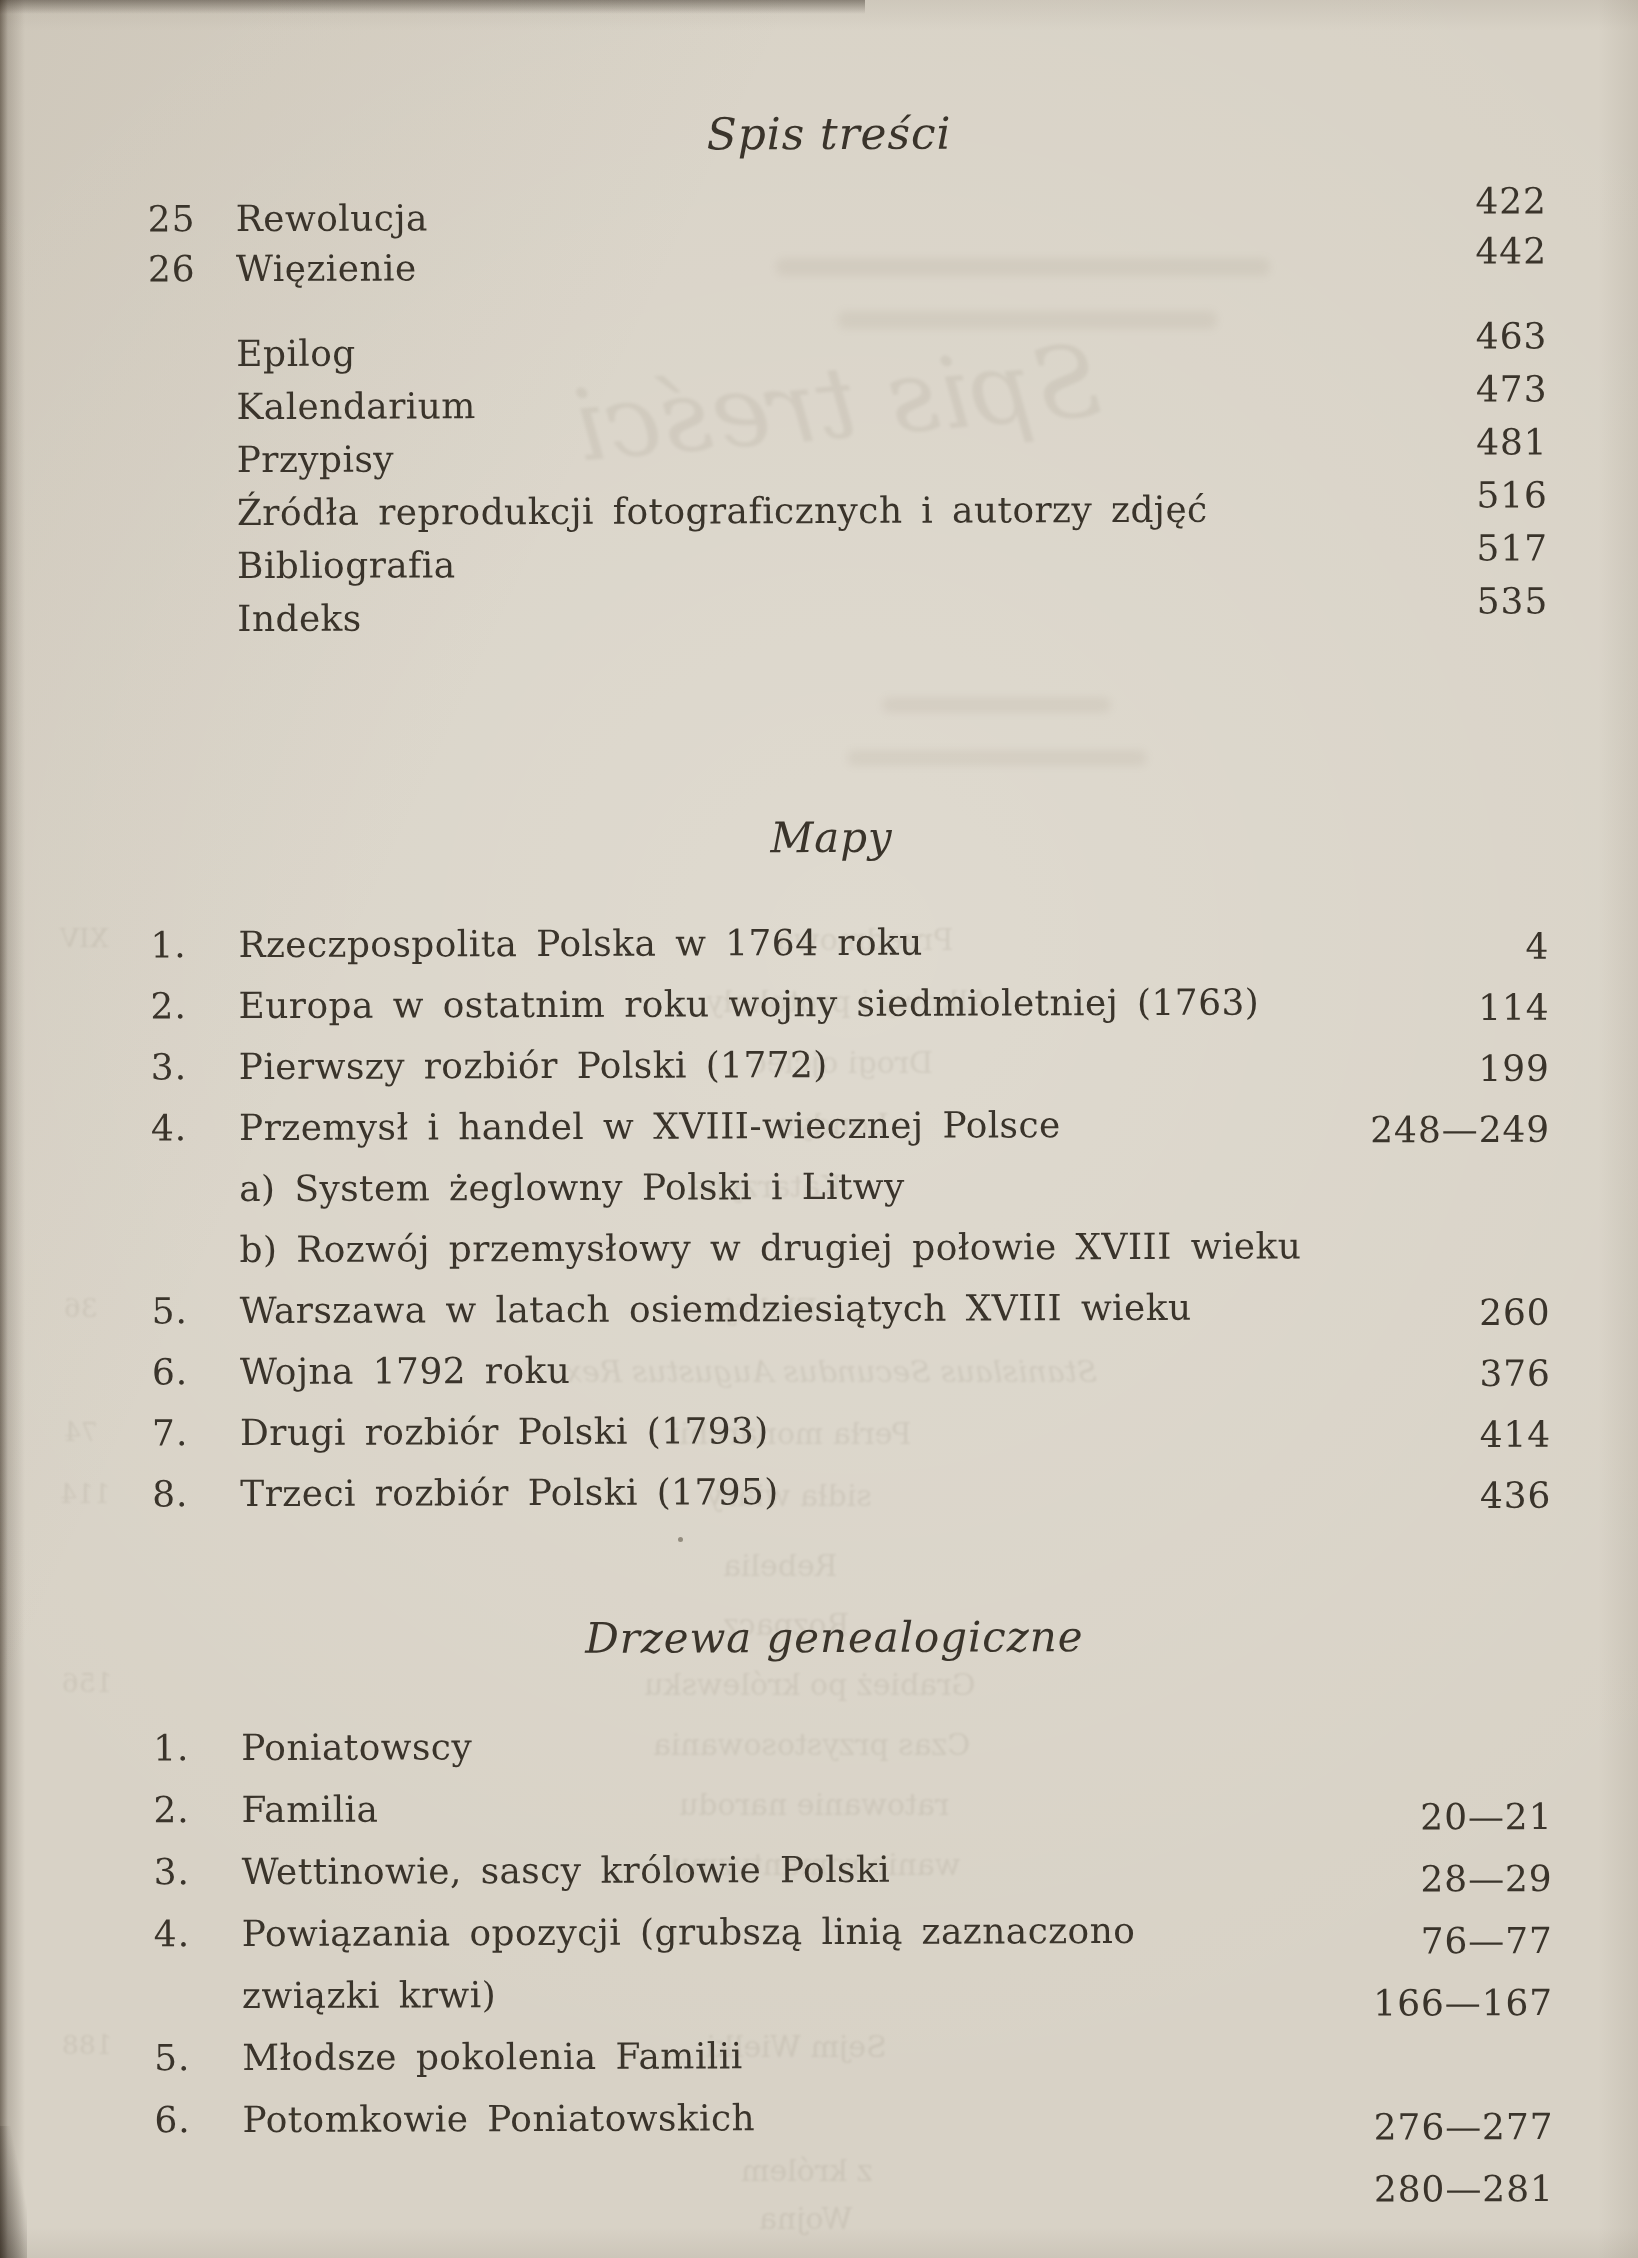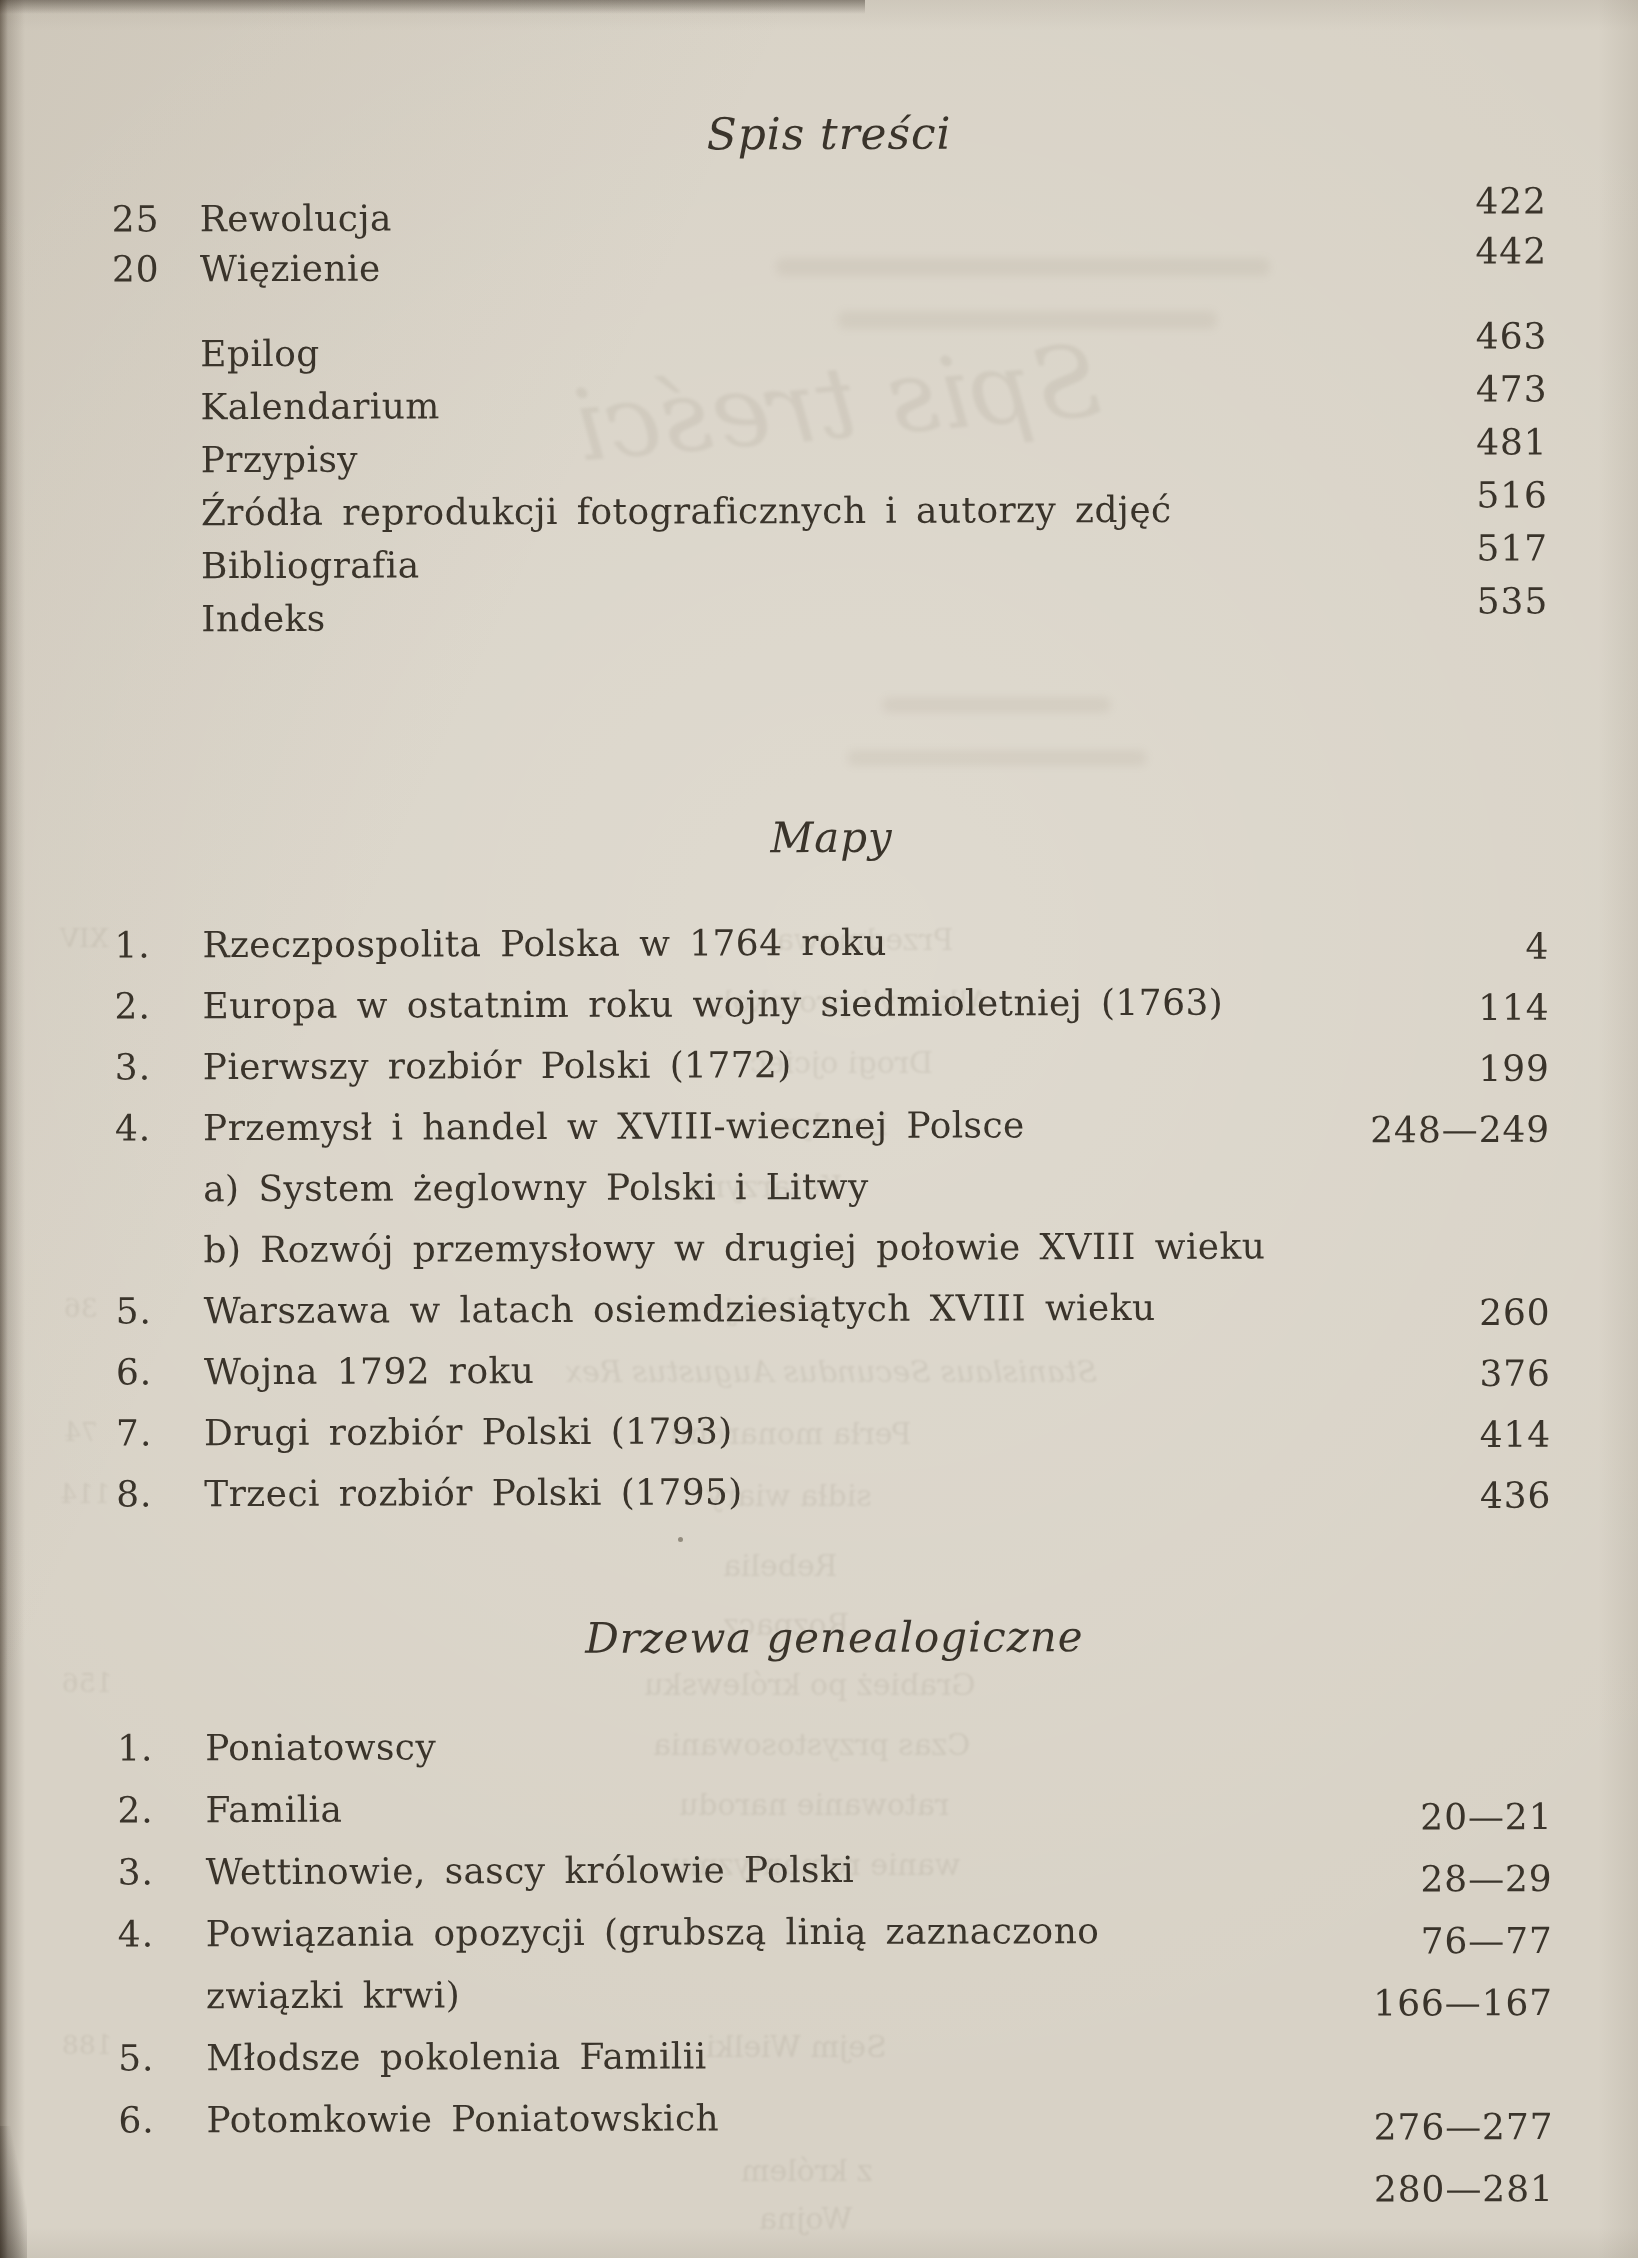--- a/index.html
+++ b/index.html
@@ -80,21 +80,21 @@
   #backmatter { top: 331px; }
   #maps-list  { top: 922px; }
   #trees-list { top: 1725px; }
 
   .row { display: flex; align-items: flex-start; font-size: 36px; line-height: 1.15; white-space: nowrap; }
   #chapters   .row { height: 50px; }
   #backmatter .row { height: 53px; }
   #maps-list  .row { height: 61px; }
   #trees-list .row { height: 62px; }
 
-  .num   { flex: 0 0 88px; letter-spacing: 0.9px; }
+  .num   { flex: 0 0 88px; letter-spacing: 0.9px; margin-left: 36px; }
   .label { flex: 1 1 auto; word-spacing: 7px; letter-spacing: 0.4px; overflow: visible; }
   .page  { flex: 0 0 185px; text-align: right; letter-spacing: 0.9px; }
 
   #chapters .page, #backmatter .page { transform: translateY(-13.2px); }
   #maps-list  .page { transform: translateY(6.2px); }
   #trees-list .page { transform: translateY(11.5px); }
 </style>
 </head>
 <body>
 
@@ -143,21 +143,21 @@
 
   <div class="doc-title">Spis treści</div>
 
   <div class="toc" id="chapters">
     <div class="row">
       <span class="num">25</span>
       <span class="label">Rewolucja</span>
       <span class="page">422</span>
     </div>
     <div class="row">
-      <span class="num">20</span>
+      <span class="num">26</span>
       <span class="label">Więzienie</span>
       <span class="page">442</span>
     </div>
   </div>
 
   <div class="toc" id="backmatter">
     <div class="row">
       <span class="num"></span>
       <span class="label">Epilog</span>
       <span class="page">463</span>

